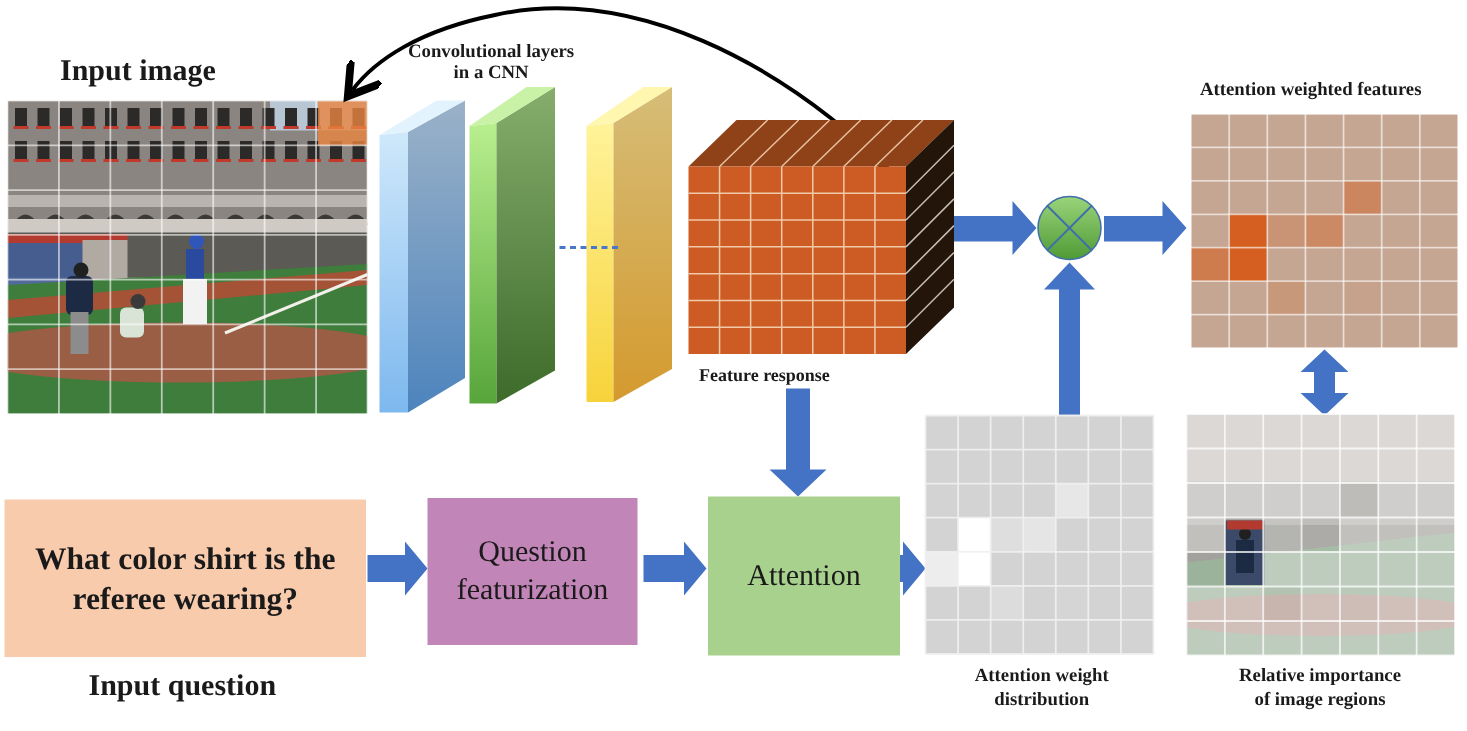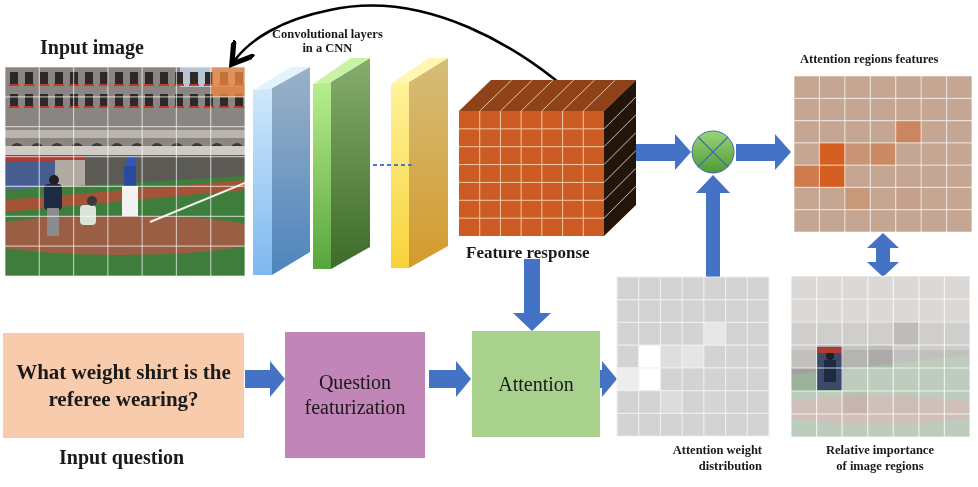--- a/index.html
+++ b/index.html
@@ -477,42 +477,42 @@
       <line x1="791" y1="368" x2="970" y2="368" stroke="rgba(255,255,255,0.75)" stroke-width="1.2"></line>
       <line x1="918.8571428571429" y1="276" x2="918.8571428571429" y2="437" stroke="rgba(255,255,255,0.75)" stroke-width="1.2"></line>
       <line x1="791" y1="391" x2="970" y2="391" stroke="rgba(255,255,255,0.75)" stroke-width="1.2"></line>
       <line x1="944.4285714285714" y1="276" x2="944.4285714285714" y2="437" stroke="rgba(255,255,255,0.75)" stroke-width="1.2"></line>
       <line x1="791" y1="414" x2="970" y2="414" stroke="rgba(255,255,255,0.75)" stroke-width="1.2"></line>
       <line x1="970" y1="276" x2="970" y2="437" stroke="rgba(255,255,255,0.75)" stroke-width="1.2"></line>
       <line x1="791" y1="437" x2="970" y2="437" stroke="rgba(255,255,255,0.75)" stroke-width="1.2"></line>
     </g>
 </svg>
 
-<div class="lbl" style="left:466px;top:243px;font-size:17px;">Feature response</div>
-
-<div class="lbl" style="left:800px;top:52px;font-size:12.5px;">Attention regions features</div>
-
-<div class="lbl" style="left:627px;top:442px;width:135px;font-size:12.5px;line-height:1.3;text-align:right;">
+<div class="lbl" style="left:466px;top:243px;font-size:12px;">Feature response</div>
+
+<div class="lbl" style="left:800px;top:52px;font-size:12.5px;">Attention weighted features</div>
+
+<div class="lbl" style="left:627px;top:442px;width:135px;font-size:12.5px;line-height:1.3;">
   <div>Attention weight</div>
   <div>distribution</div>
 </div>
 
 <div class="lbl" style="left:800px;top:442px;width:160px;font-size:12.5px;line-height:1.3;">
   <div>Relative importance</div>
   <div>of image regions</div>
 </div>
 
 <div class="box" style="left:3px;top:333px;width:241px;height:105px;background:#f8cbad;font-size:21px;font-weight:bold;">
   <div>
-    <div>What weight shirt is the</div>
+    <div>What color shirt is the</div>
     <div>referee wearing?</div>
   </div>
 </div>
 
-<div class="box" style="left:285px;top:332px;width:140px;height:126px;background:#c285b8;font-size:20px;">
+<div class="box" style="left:285px;top:332px;width:140px;height:98px;background:#c285b8;font-size:20px;">
   <div>
     <div>Question</div>
     <div>featurization</div>
   </div>
 </div>
 
 <div class="box" style="left:472px;top:331px;width:128px;height:106px;background:#a9d18e;font-size:20px;">
   <div>
     <div>Attention</div>
   </div>

